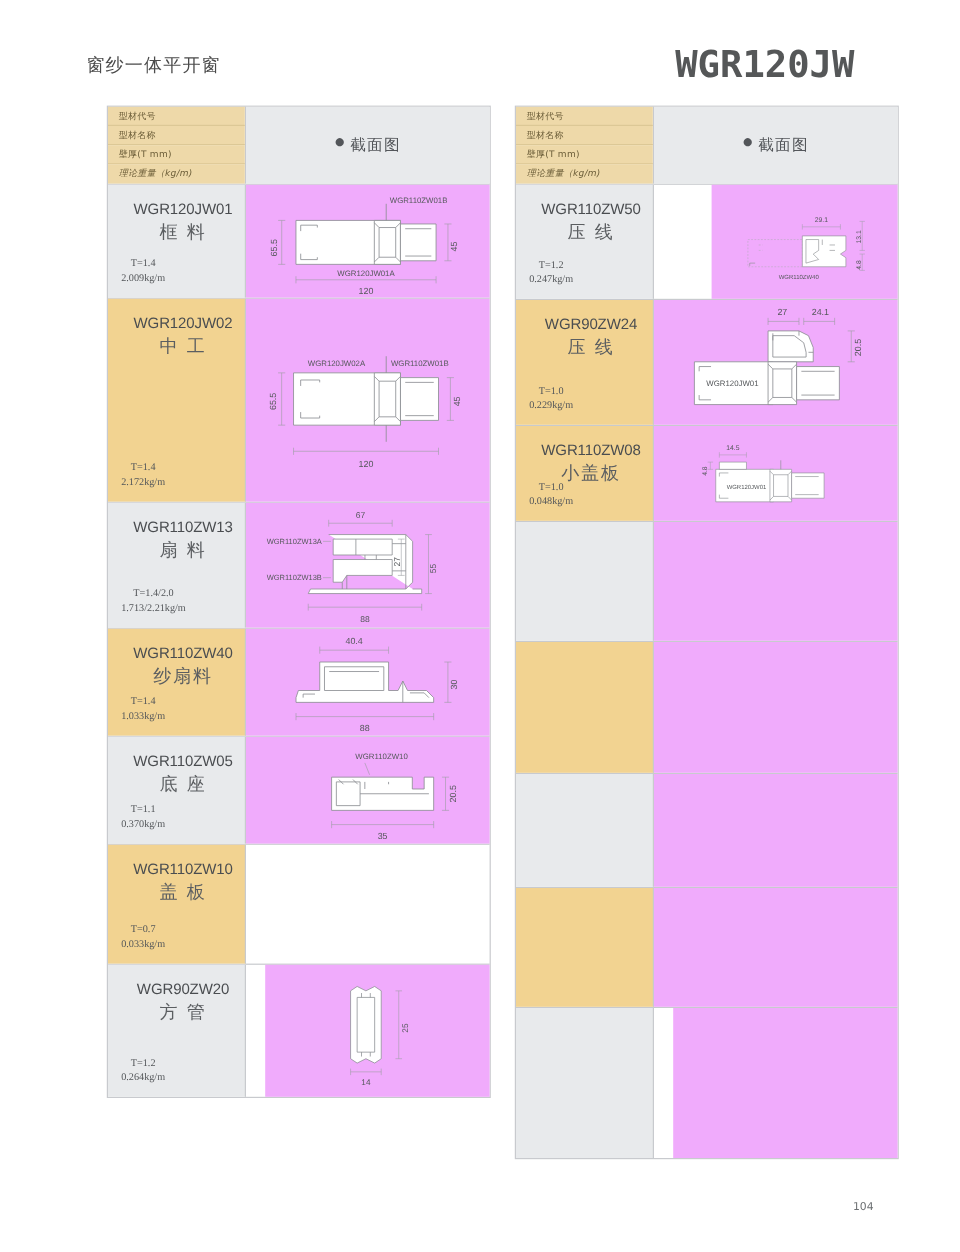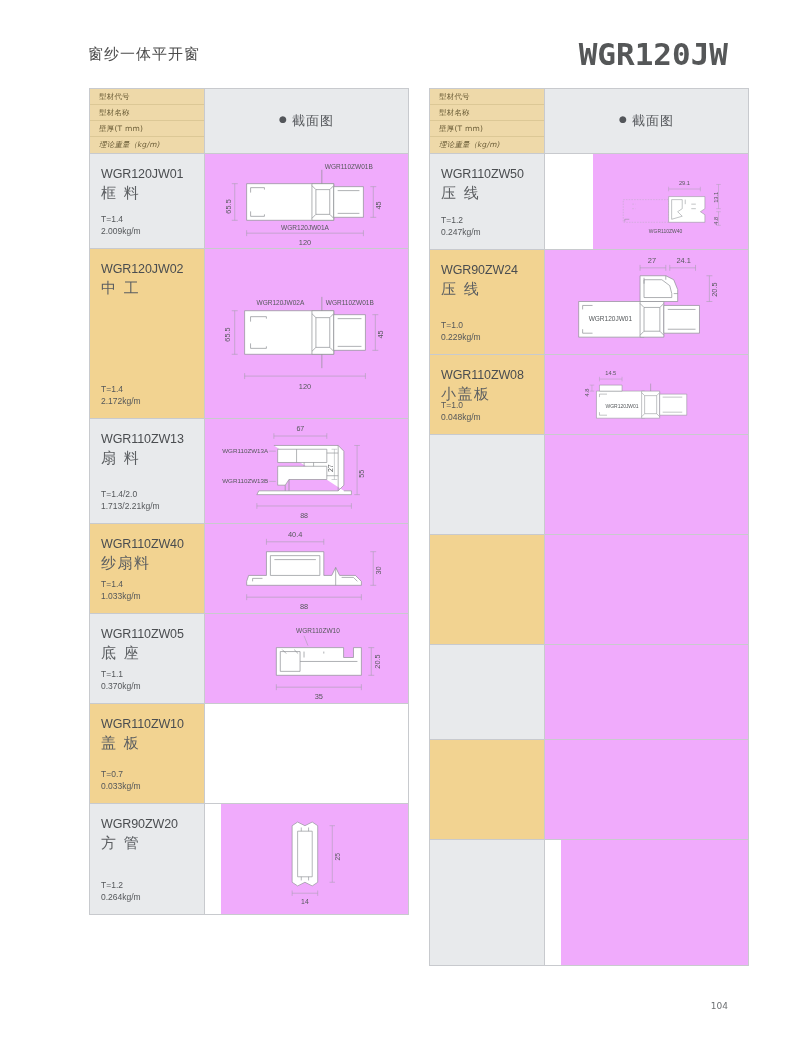--- a/index.html
+++ b/index.html
@@ -13,21 +13,21 @@
   }
   .page {
     position: relative;
     width: 800px;
     height: 1043px;
     background: #fff;
   }
   
   .page-header {
     position: absolute;
-    left: 88px; top: 34px; width: 640px; height: 40px;
+    left: 72px; top: 34px; width: 640px; height: 40px;
     display: flex; align-items: center; justify-content: space-between;
   }
   .header-title {
     font-size: 15px;
     color: #4b4b4b;
     letter-spacing: 1px;
     font-family: "DejaVu Sans", sans-serif;
   }
   .header-code {
     font-size: 31px;
@@ -36,20 +36,21 @@
     letter-spacing: 0px;
     font-family: "DejaVu Sans Mono", monospace;
   }
   
   .table {
     position: absolute;
     top: 88px;
     width: 320px;
     border: 1px solid #c8cace;
     border-collapse: collapse;
+    text-align: center;
   }
   #table-left  { left: 89px; }
   #table-right { left: 429px; }
 
   .hdr-wrap { display: flex; border-bottom: 1px solid #c8cace; }
   .hdr-labels { width: 115px; border-right: 1px solid #c8cace; }
   .hdr-cell {
     height: 16px;
     background: #eed9a9;
     border-bottom: 1px solid #dcc896;
@@ -98,21 +99,21 @@
     margin-top: 2px;
     letter-spacing: 1.5px;
     font-family: "DejaVu Sans", sans-serif;
   }
   .spec {
     position: absolute;
     bottom: 11px; left: 11px;
     font-size: 8.5px;
     color: #54575a;
     line-height: 12px;
-    font-family: Liberation Sans, sans-serif;
+    font-family: Liberation Serif, serif;
     margin-top: 12px;
   }
   .fig {
     flex: 1;
     background: #f0abfc;
     position: relative;
   }
   .fig svg { display: block; width: 100%; height: 100%; position: absolute; top:0; left:0;}
   .pg-num {
     position: absolute;

